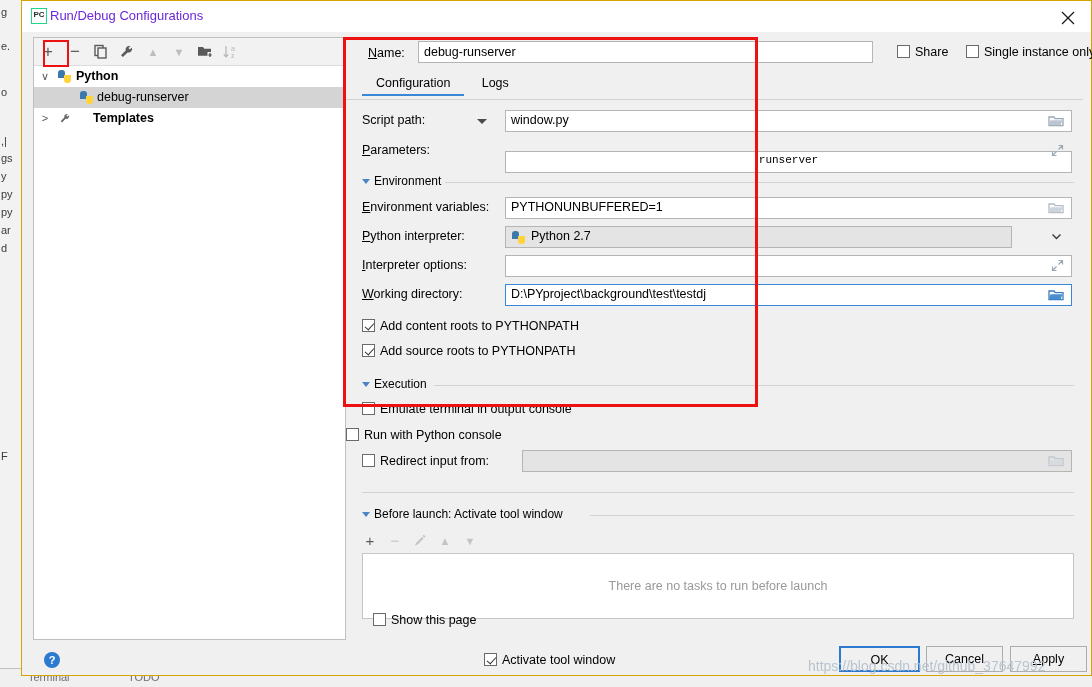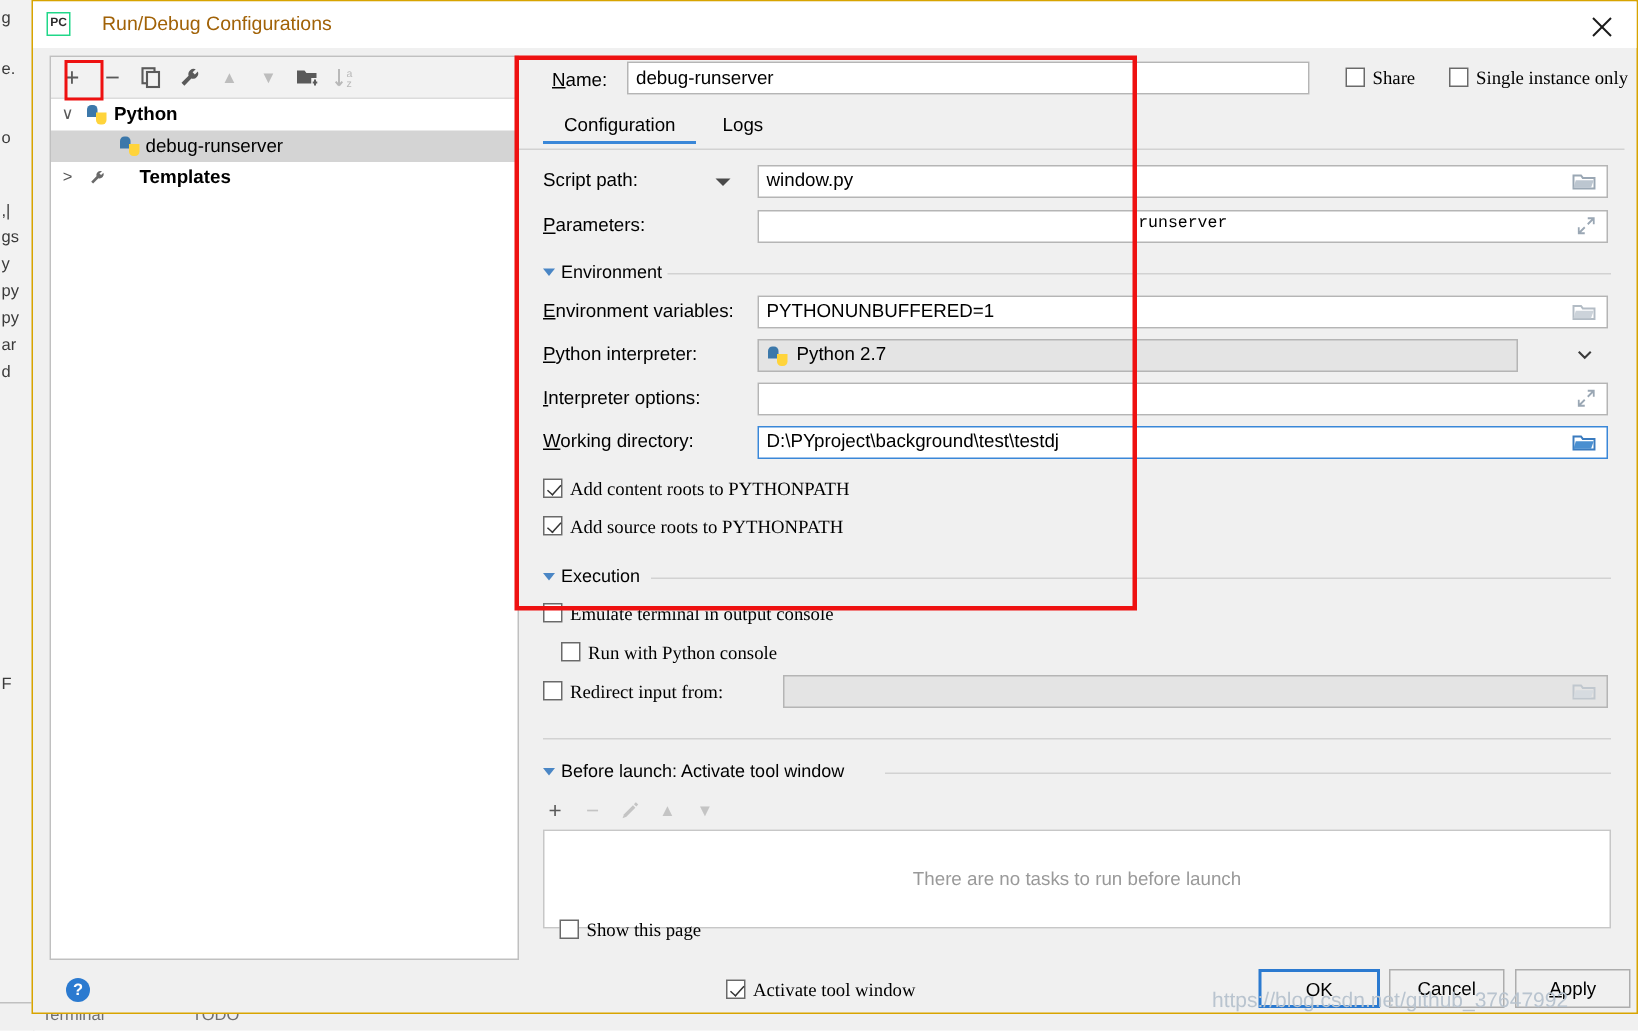--- a/index.html
+++ b/index.html
@@ -64,22 +64,22 @@
   .pc-icon:after {
     content: "PC";
     position: absolute; left: 0; top: -1px;
     width: 100%; text-align: center;
     font-size: 8px; font-weight: bold;
     color: #2b2b2b;
     line-height: 14px;
     font-family: "Liberation Sans", sans-serif;
   }
   .title-text {
-    position: absolute; left: 46px; top: 7px;
-    font-size: 13px; color: #a16207;
+    position: absolute; left: 28px; top: 7px;
+    font-size: 13px; color: #6d28d9;
   }
   .close-btn {
     position: absolute; right: 0px; top: 0px;
     width: 46px; height: 30px;
     cursor: pointer;
   }
   .close-btn svg { position: absolute; left: 16px; top: 10px; }
 
   
   .left-panel {
@@ -164,21 +164,21 @@
     position: absolute; left: 72px; top: 4px;
     width: 455px; height: 22px;
     border: 1px solid #b5b5b5;
     background: #ffffff;
     box-sizing: border-box;
     font-size: 12.5px;
     padding: 2px 5px;
     font-family: "Liberation Sans", sans-serif;
     outline: none;
   }
-  .cb-wrap { position: absolute; cursor: pointer; white-space: nowrap; font-family: Liberation Serif, serif; }
+  .cb-wrap { position: absolute; cursor: pointer; white-space: nowrap; }
   .cbox {
     display: inline-block;
     width: 13px; height: 13px;
     border: 1px solid #6a6a6a;
     background: #fff;
     vertical-align: -2px;
     position: relative;
     box-sizing: border-box;
   }
   .cbox.checked:after {
@@ -230,21 +230,21 @@
     border: 1px solid #b5b5b5;
     background: #ffffff;
     box-sizing: border-box;
     font-size: 12.5px;
     padding: 2px 5px;
     overflow: hidden;
     white-space: nowrap;
   }
   .ffield.grey { background: #e4e4e4; }
   .ffield.focus { border: 1px solid #3a87d8; }
-  .ffield.mono { font-family: "Liberation Mono", monospace; font-size: 11px; }
+  .ffield.mono { font-family: "Liberation Mono", monospace; font-size: 11px; margin-top: 11px; }
 
   .caret-down {
     position: absolute;
     width: 0; height: 0;
     border-left: 5px solid transparent;
     border-right: 5px solid transparent;
     border-top: 5px solid #4a4a4a;
     cursor: pointer;
   }
   .browse-ico {
@@ -592,21 +592,21 @@
 
       <div class="section" style="top:340px; width:712px;">
         <div class="sec-tri"></div>
         <div class="sec-label">Execution</div>
         <div class="sec-line" style="left:72px; width:640px;"></div>
       </div>
 
       <div class="cb-wrap" style="left:16px; top:365px;">
         <span class="cbox"></span><span class="cb-text">Emulate terminal in output console</span>
       </div>
-      <div class="cb-wrap" style="left:28px; top:391px;">
+      <div class="cb-wrap" style="left:0; top:391px;">
         <span class="cbox"></span><span class="cb-text">Run with Python console</span>
       </div>
       <div class="cb-wrap" style="left:16px; top:417px;">
         <span class="cbox"></span><span class="cb-text">Redirect input from:</span>
       </div>
       <div class="ffield grey" style="left:176px; top:413px; width:550px;">
         <span></span>
       </div>
       <div class="browse-ico" style="left:702px; top:417px;">
         <svg width="16" height="14" viewBox="0 0 16 14">

